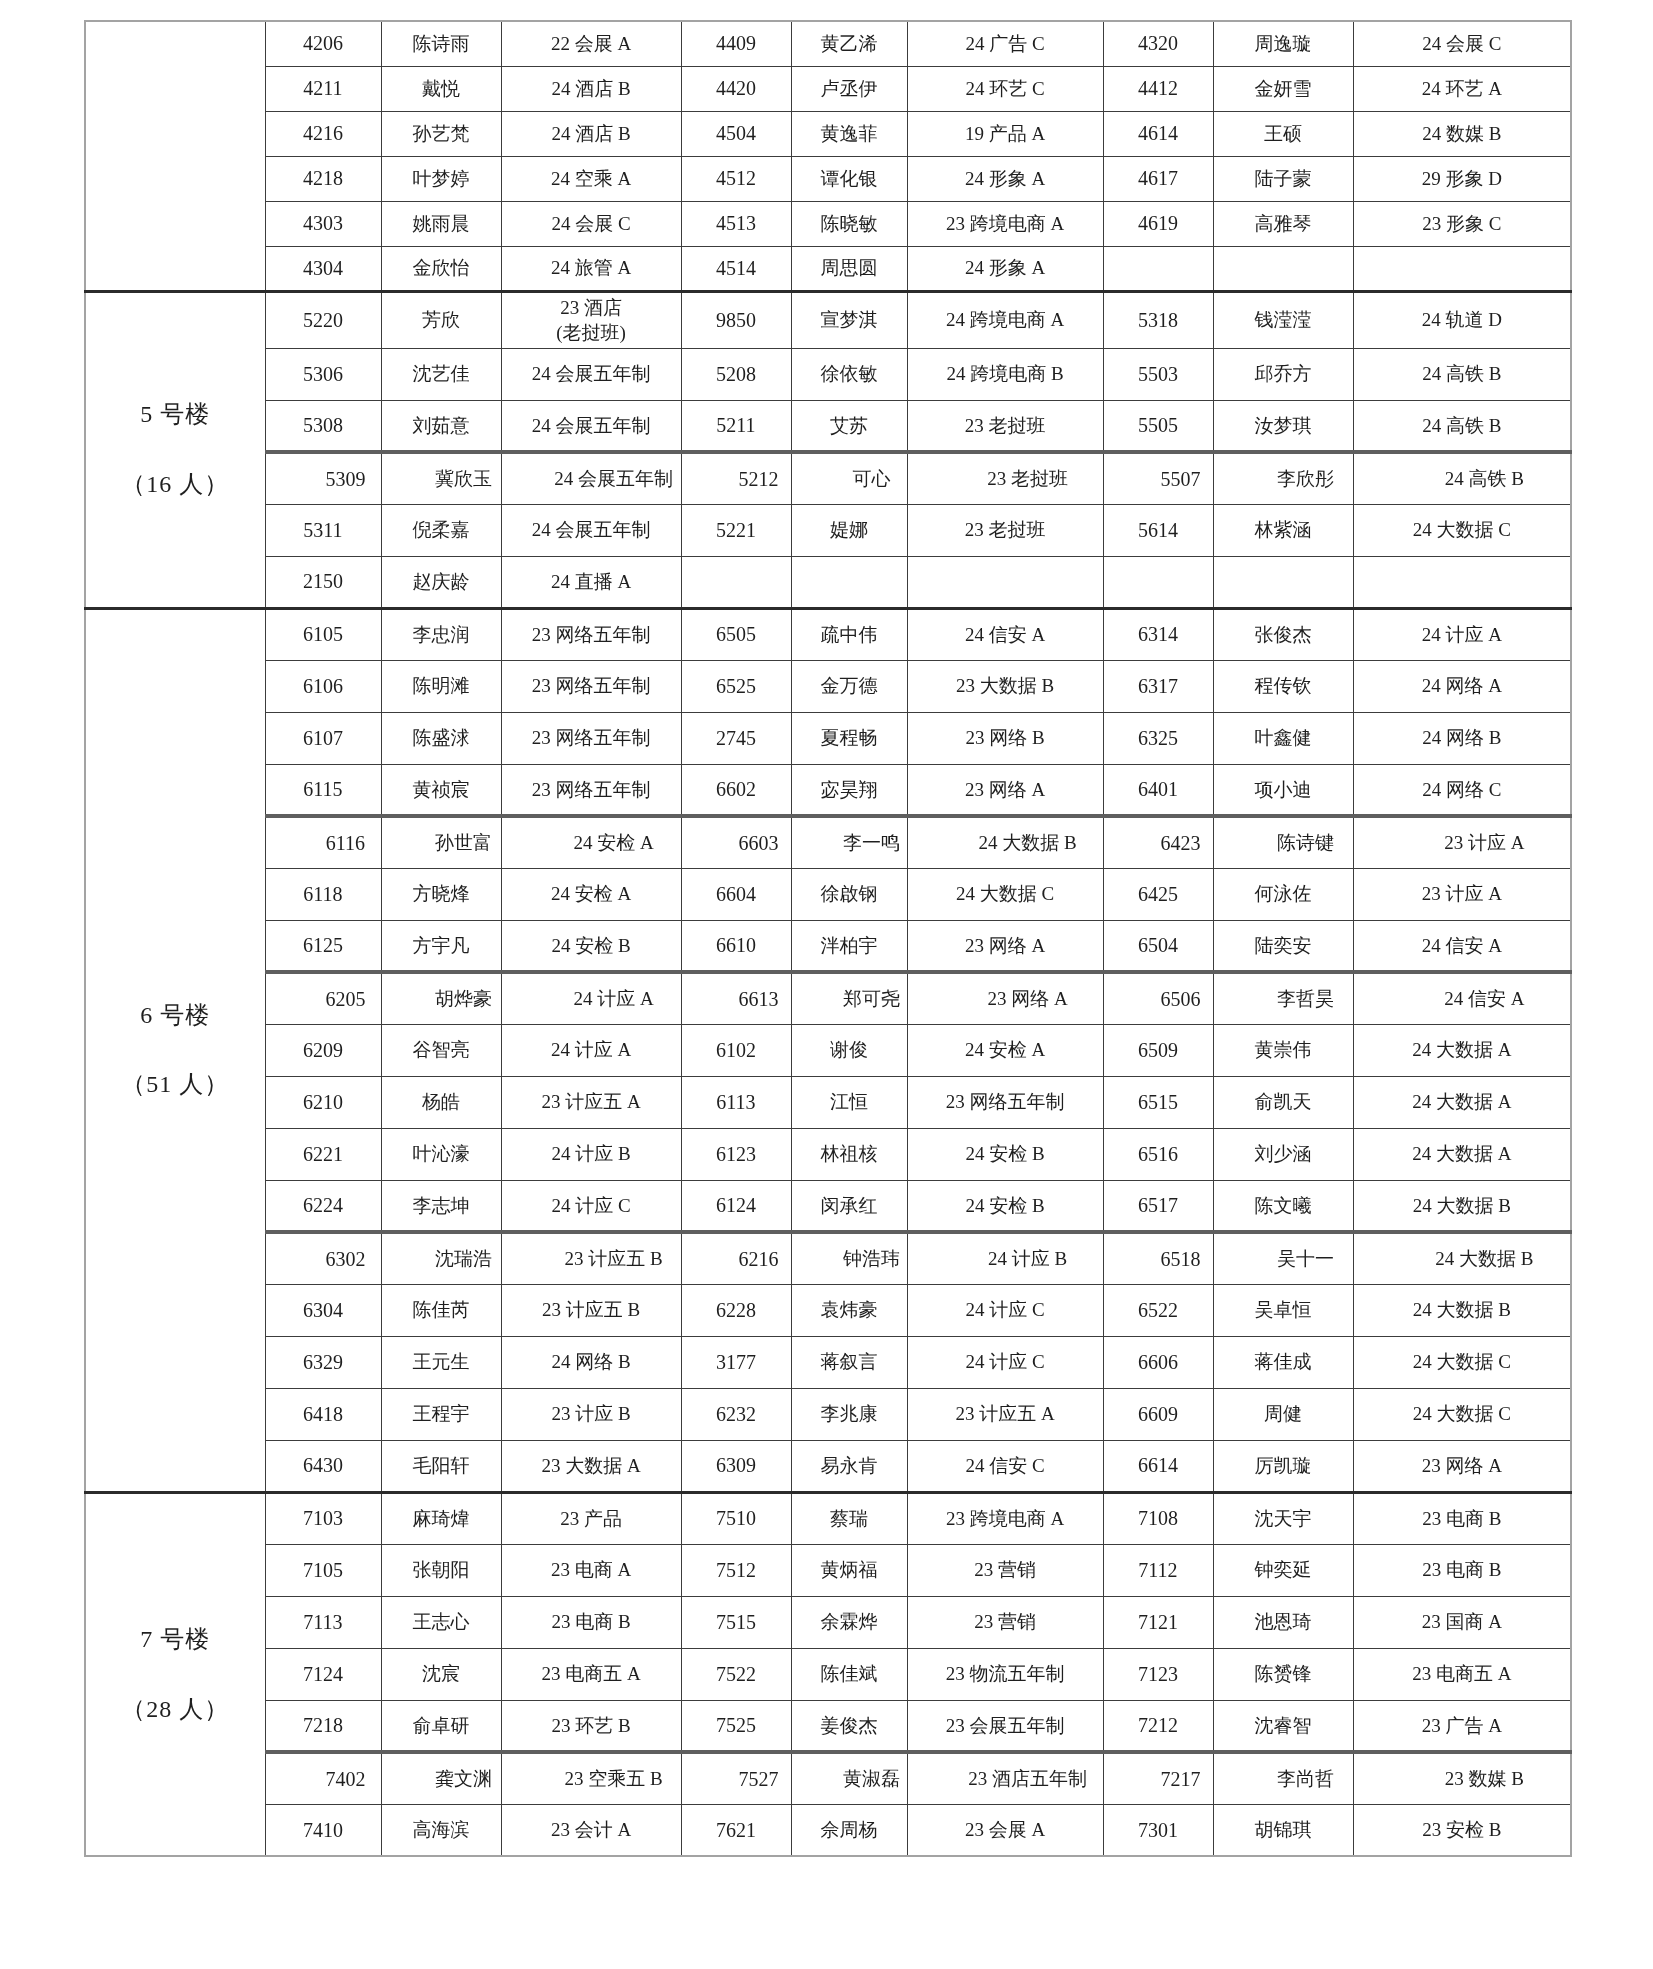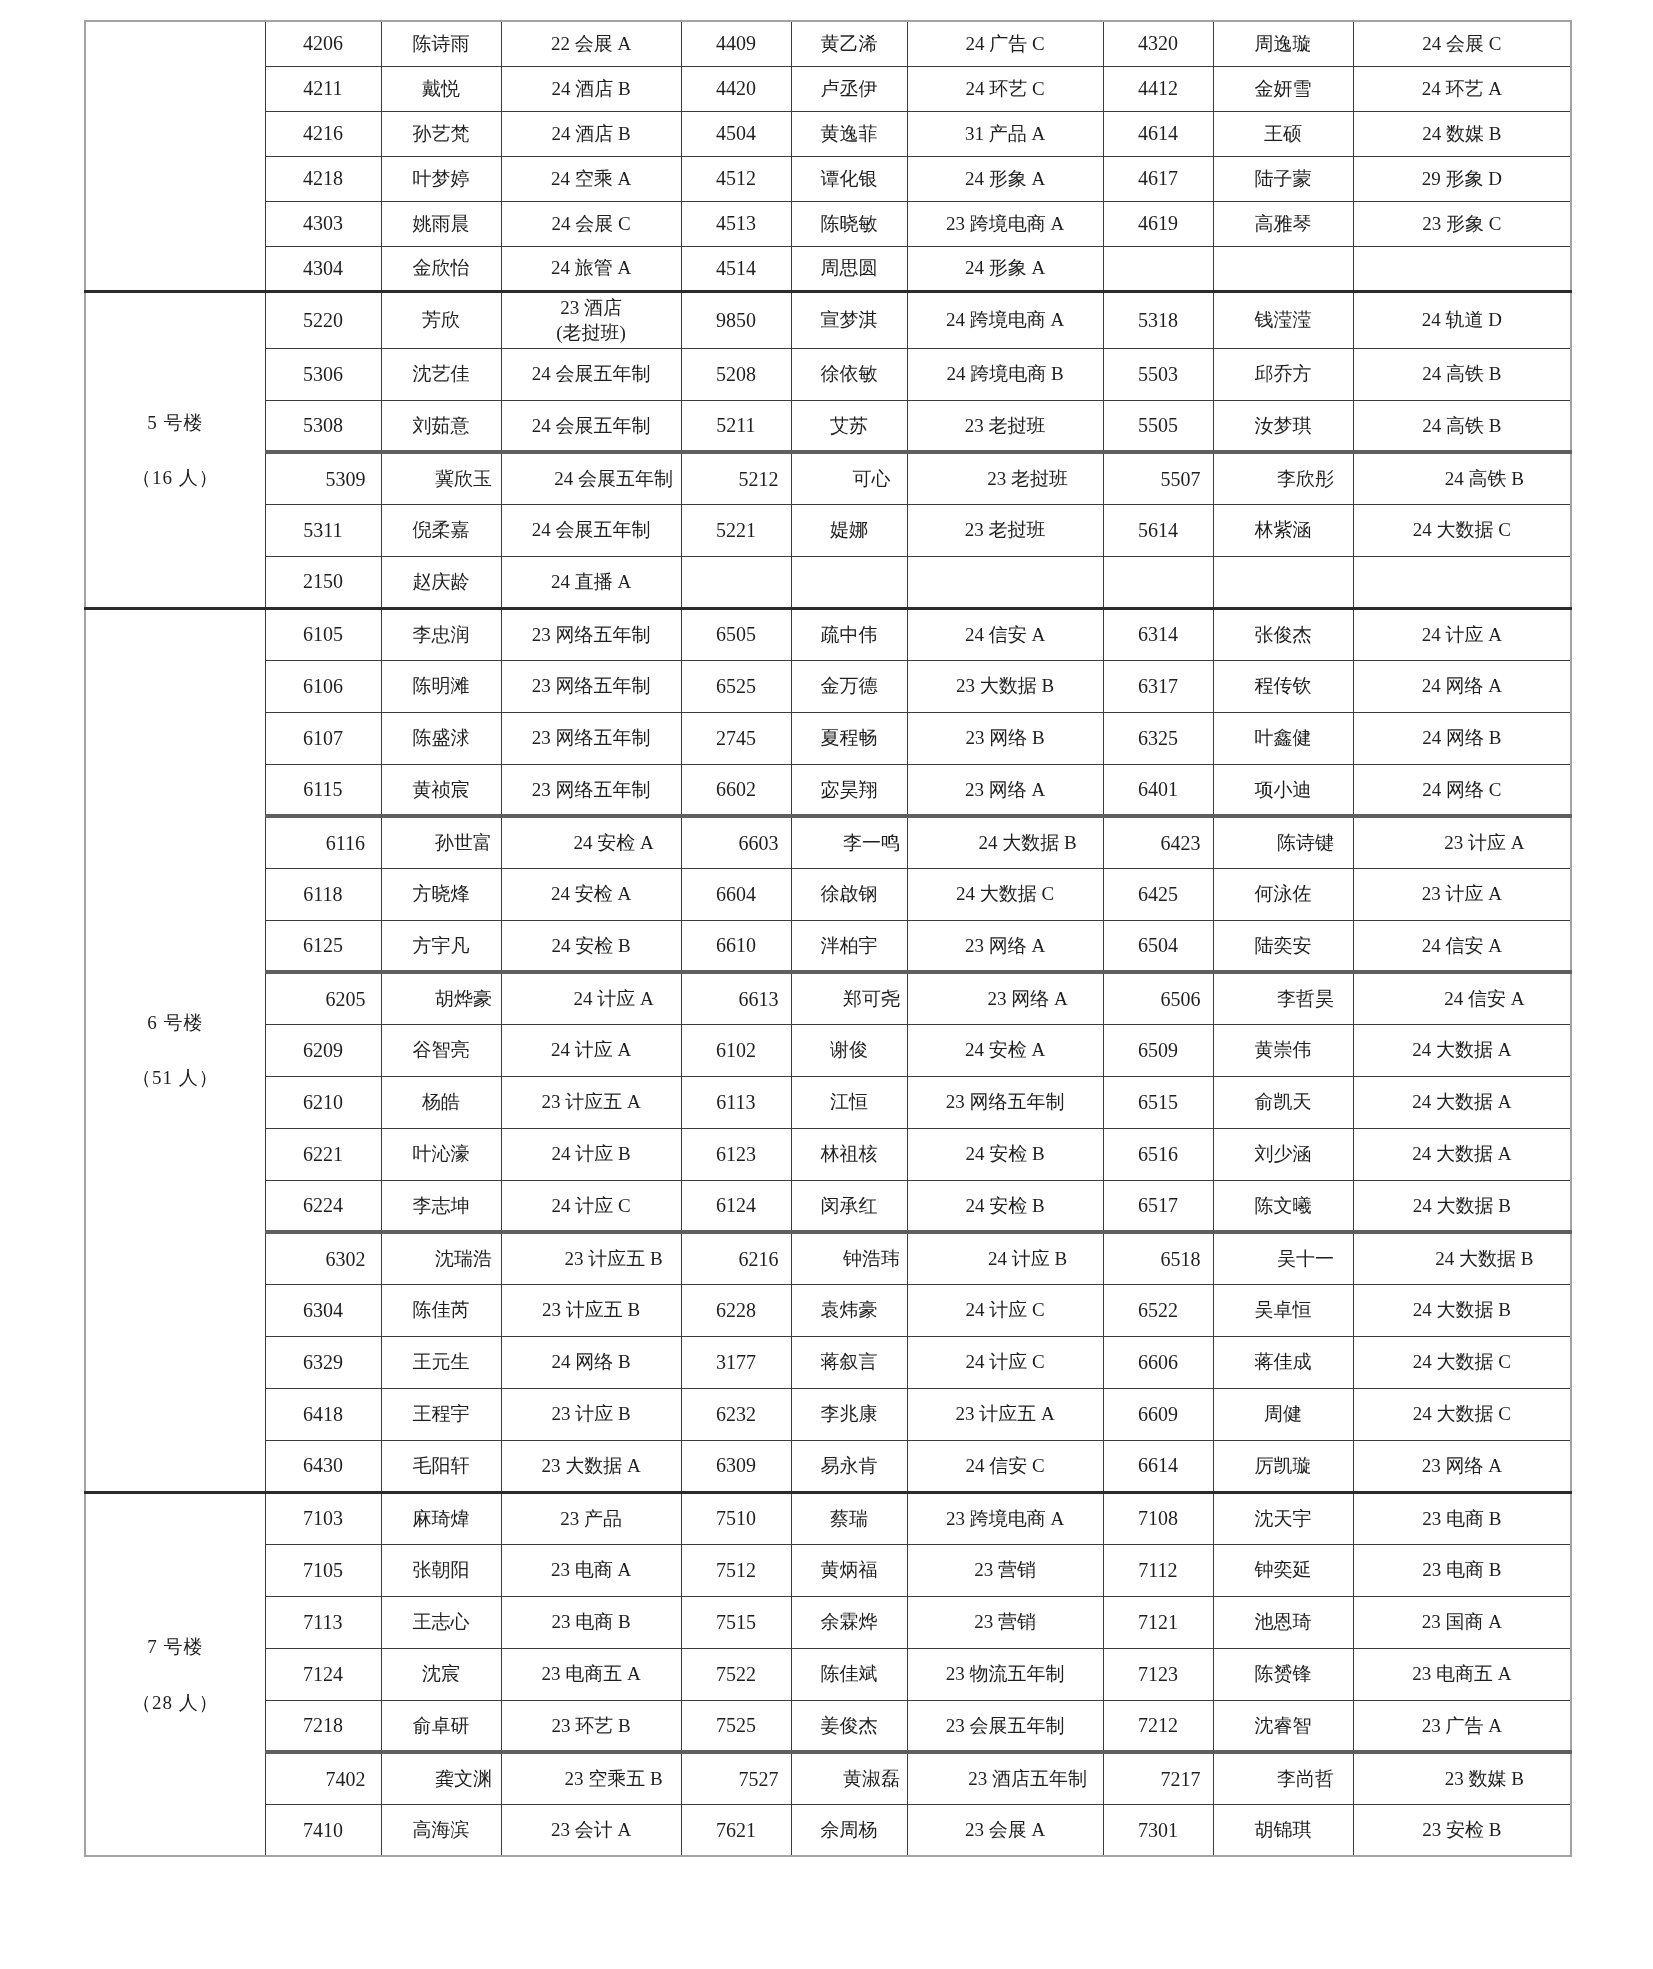--- a/index.html
+++ b/index.html
@@ -34,21 +34,21 @@
     overflow: hidden;
   }
   tbody tr { height: 52px; }
   tr.block-0 { height: 45px; }
   
   tr.block-first td { border-top: 3px solid #2b2b2b; }
   
   tr.thick-top td { border-top: 4px solid #5f5f5f; padding-left: 48px; }
   td.building-cell {
     white-space: pre-line;
-    font-size: 19px;
+    font-size: 24px;
     line-height: 2.9;
     letter-spacing: 1px;
   }
   td.room-cell {
     font-size: 20px;
     font-family: "Liberation Serif", "DejaVu Serif", serif;
   }
   td.name-cell { font-size: 19px; }
   td.class-cell { white-space: pre-line; line-height: 1.35; }
 </style>
@@ -92,21 +92,21 @@
           <td class="room-cell">4412</td>
           <td class="name-cell">金妍雪</td>
           <td class="class-cell">24 环艺 A</td>
         </tr>
         <tr class="block-0">
           <td class="room-cell">4216</td>
           <td class="name-cell">孙艺梵</td>
           <td class="class-cell">24 酒店 B</td>
           <td class="room-cell">4504</td>
           <td class="name-cell">黄逸菲</td>
-          <td class="class-cell">31 产品 A</td>
+          <td class="class-cell">19 产品 A</td>
           <td class="room-cell">4614</td>
           <td class="name-cell">王硕</td>
           <td class="class-cell">24 数媒 B</td>
         </tr>
         <tr class="block-0">
           <td class="room-cell">4218</td>
           <td class="name-cell">叶梦婷</td>
           <td class="class-cell">24 空乘 A</td>
           <td class="room-cell">4512</td>
           <td class="name-cell">谭化银</td>

